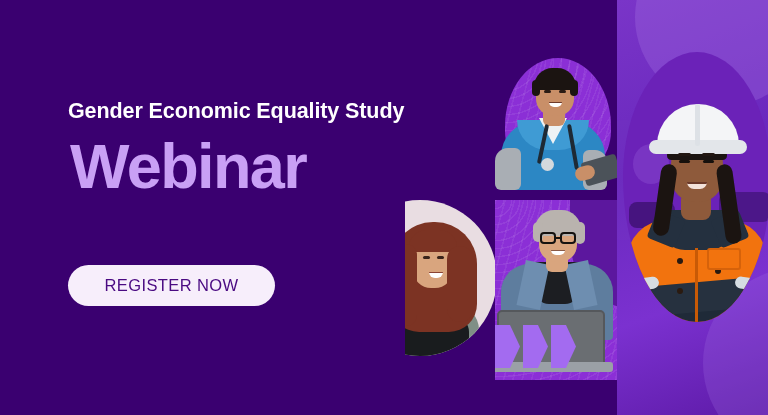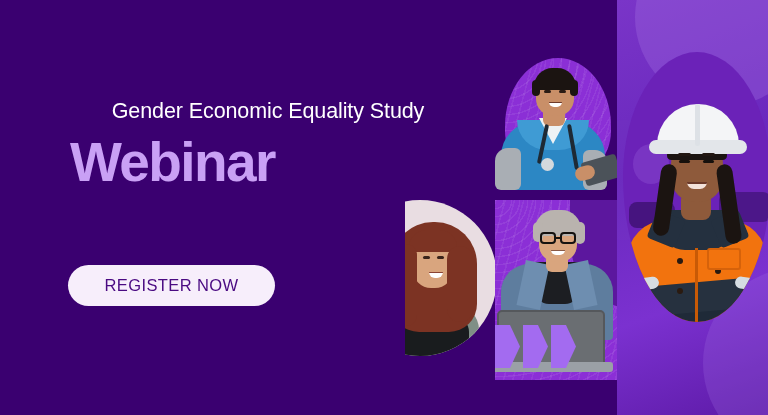--- a/index.html
+++ b/index.html
@@ -7,25 +7,25 @@
   *{box-sizing:border-box;}
   #banner{
     position:relative;width:768px;height:415px;overflow:hidden;
     font-family:"Liberation Sans","DejaVu Sans",sans-serif;
     background:#3A0070;
   }
 
   
   #text-block{position:absolute;left:68px;top:100px;width:400px;z-index:30;}
   #eyebrow{
-    font-size:21.5px;font-weight:normal;color:#ffffff;letter-spacing:-0.1px;
-    line-height:1.05;white-space:nowrap;margin:0;text-align:center;
+    font-size:21.5px;font-weight:bold;color:#ffffff;letter-spacing:-0.1px;
+    line-height:1.05;white-space:nowrap;margin:0;
   }
   #headline{
-    font-size:55px;font-weight:bold;color:#C9A0F5;letter-spacing:-1.6px;
+    font-size:63px;font-weight:bold;color:#C9A0F5;letter-spacing:-1.6px;
     line-height:1.0;margin:12px 0 0 2px;white-space:nowrap;
   }
   #cta-button{
     position:absolute;left:68px;top:265px;width:207px;height:41px;
     background:#F7EEFB;border:none;border-radius:21px;cursor:pointer;
     display:flex;align-items:center;justify-content:center;z-index:30;padding:0;
   }
   #cta-label{
     font-size:16.5px;font-weight:normal;color:#4A0A82;letter-spacing:0.4px;
     white-space:nowrap;

